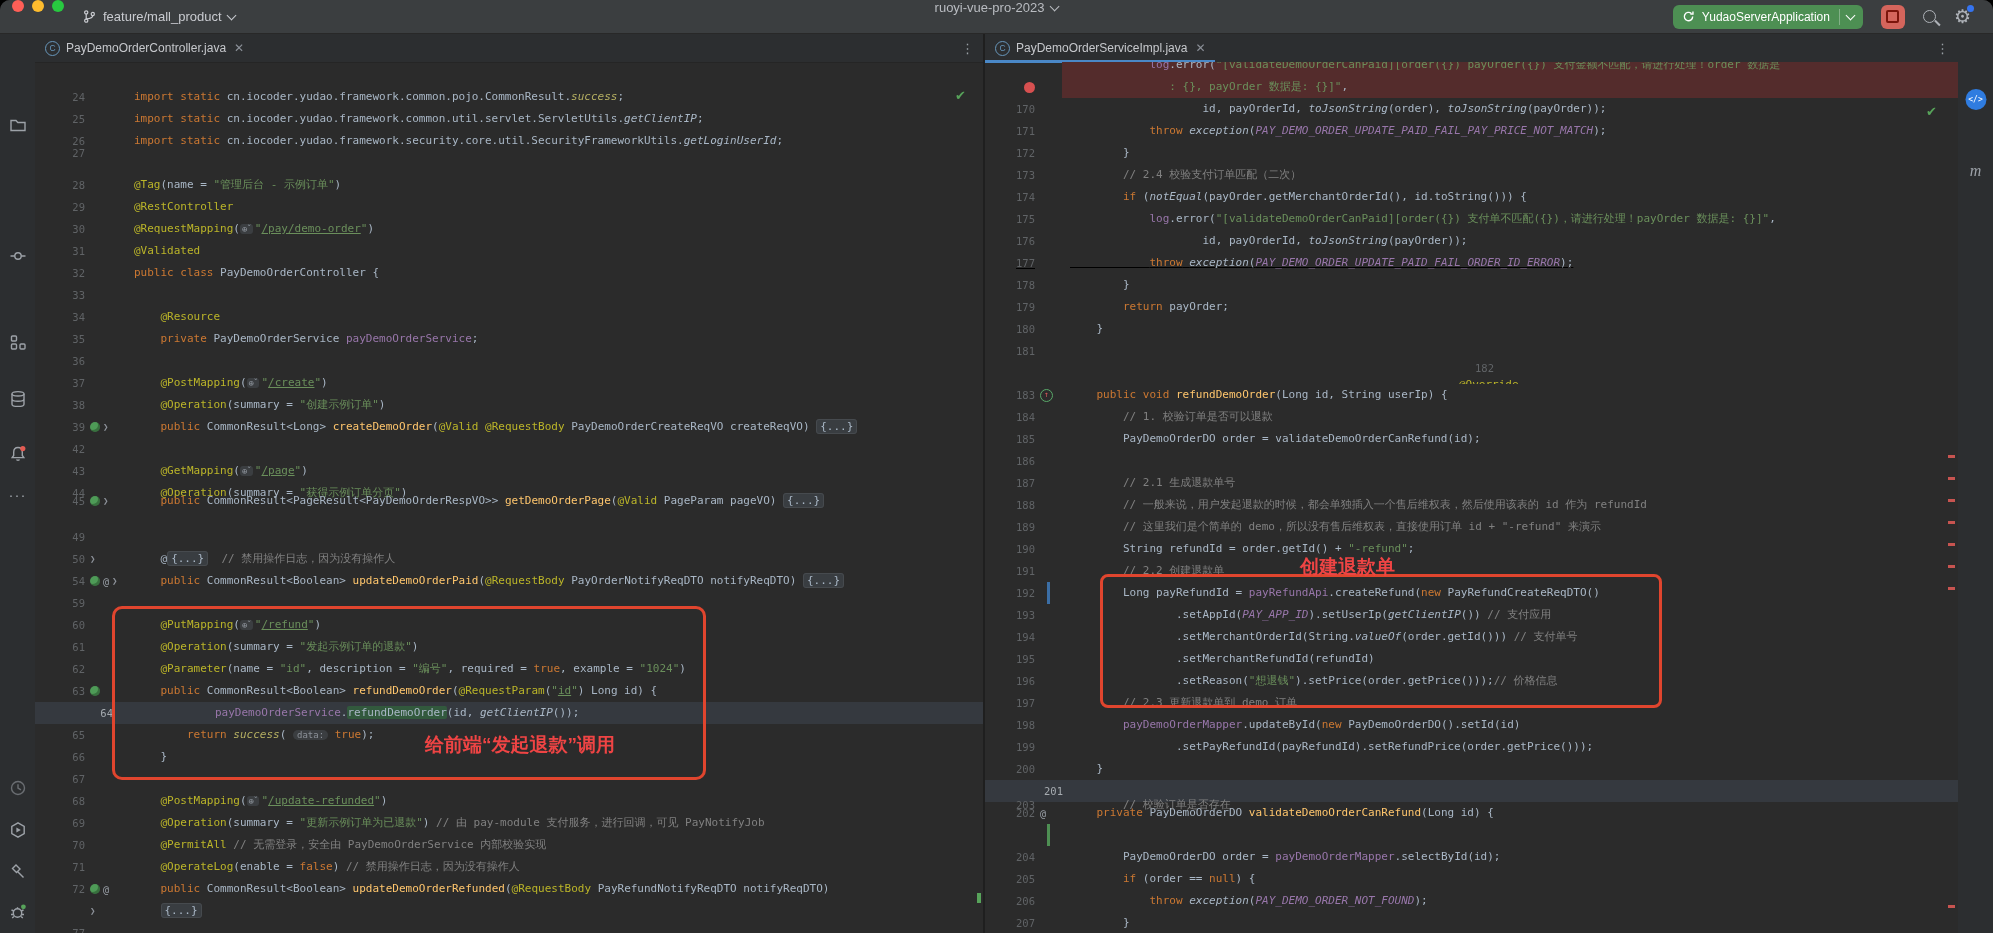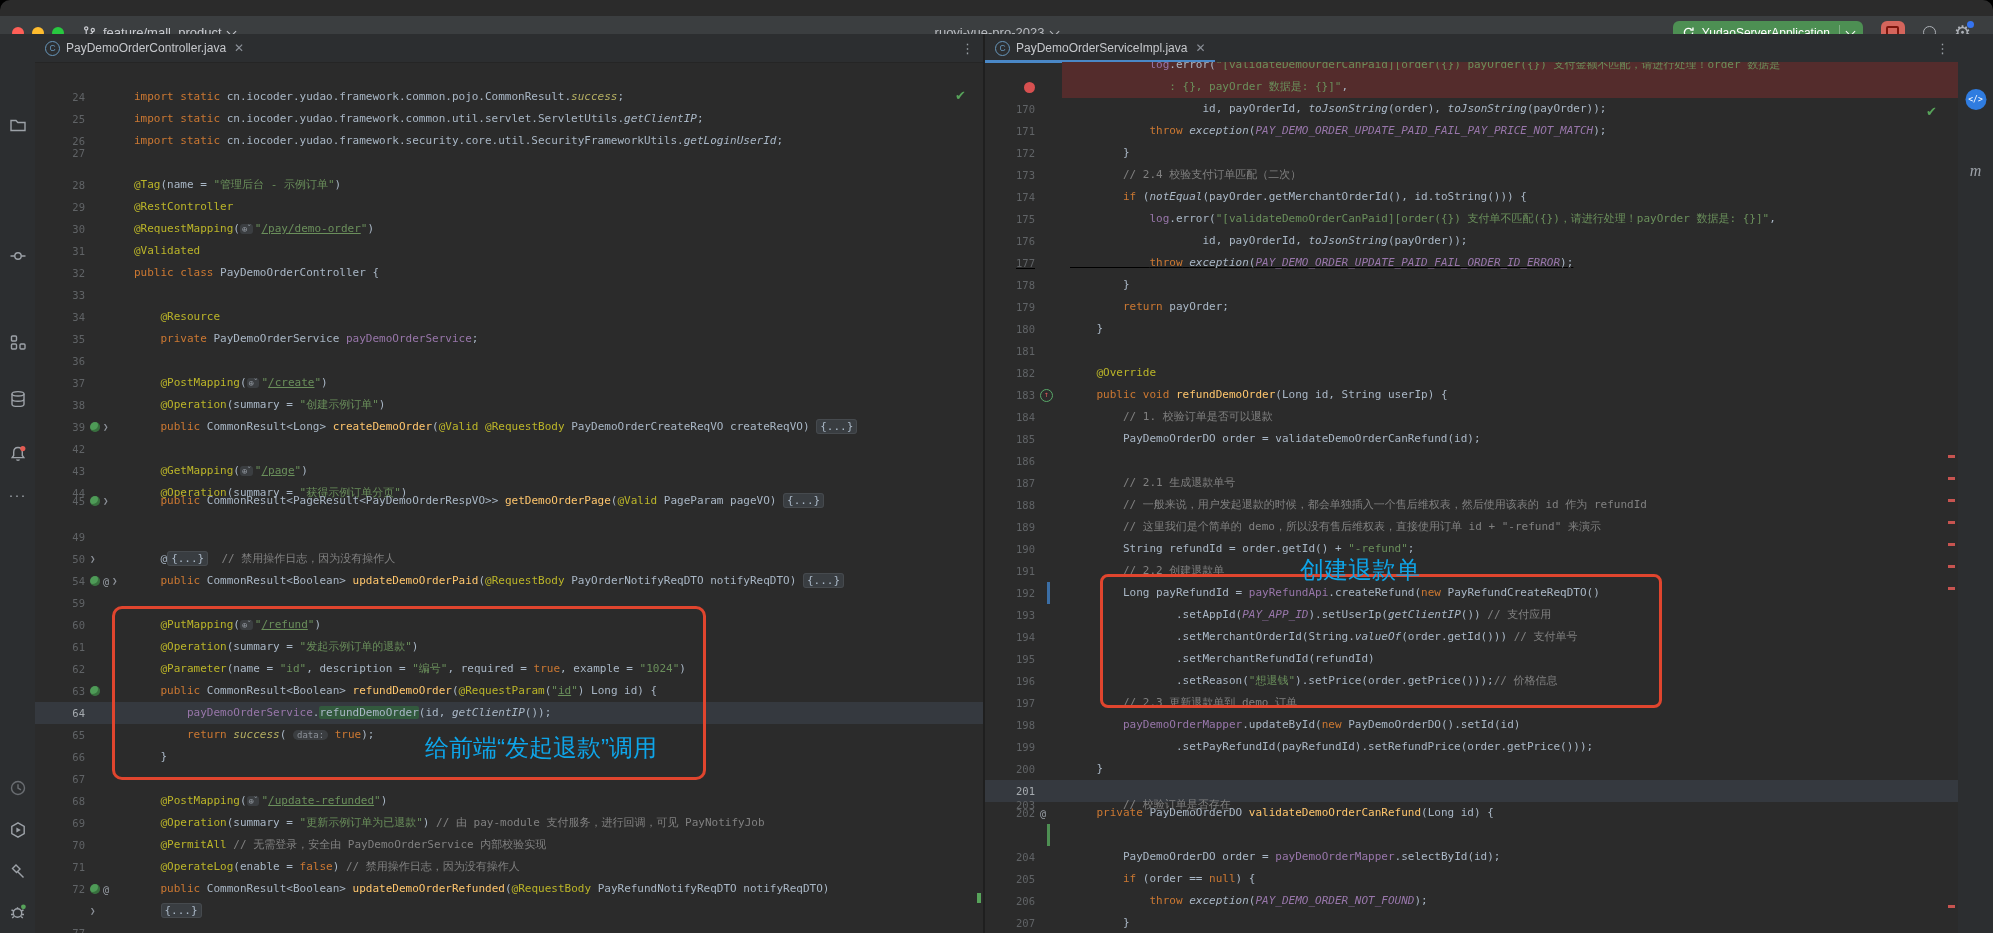--- a/index.html
+++ b/index.html
@@ -1,20 +1,20 @@
 <!DOCTYPE html>
 <html><head>
 <meta charset="utf-8">
 <style>
   html,body{margin:0;padding:0;background:#000;}
   .window{position:relative;width:1993px;height:933px;background:#2b2b2b;overflow:hidden;
           border-radius:10px 10px 0 0;font-family:"Liberation Sans",sans-serif;}
   
-  .topbar{position:absolute;left:0;top:16px;width:100%;height:34px;background:#3b3e40;
-          border-bottom:1px solid #282828;display:flex;align-items:center;box-sizing:border-box;}
+  .topbar{position:absolute;left:0;top:0;width:100%;height:34px;background:#3b3e40;
+          border-bottom:1px solid #282828;display:flex;box-sizing:border-box;}
   .lights{display:flex;gap:8px;margin-left:12px;}
   .light{width:12px;height:12px;border-radius:50%;}
   .l-red{background:#ff5f57}.l-yel{background:#febc2e}.l-grn{background:#28c840}
   .branch{display:flex;align-items:center;gap:6px;margin-left:18px;color:#c9cbd0;font-size:13px;}
   .chev{display:inline-block;width:6px;height:6px;border-right:1.6px solid currentColor;
         border-bottom:1.6px solid currentColor;transform:rotate(45deg);margin-top:-3px;}
   .proj{position:absolute;left:50%;transform:translateX(-50%);display:flex;align-items:center;gap:7px;
         color:#b9bcc1;font-size:13px;}
   .top-right{margin-left:auto;display:flex;align-items:center;gap:18px;padding-right:22px;}
   .runpill{display:flex;align-items:center;gap:7px;background:#4d8f53;border-radius:6px;height:24px;
@@ -45,21 +45,21 @@
           border-bottom:1px solid #252525;display:flex;align-items:center;}
   .tab{display:flex;align-items:center;gap:6px;height:100%;padding:0 10px;color:#c6c8cc;font-size:12px;position:relative;}
   .tab.focused::after{content:"";position:absolute;left:0;right:0;bottom:-1px;height:3px;background:#4a88c7;}
   .cicon{width:13px;height:13px;border:1px solid #6897bb;border-radius:50%;color:#6897bb;font-size:8.5px;
          display:flex;align-items:center;justify-content:center;flex:none;}
   .closex{color:#8c9199;font-size:12px;margin-left:2px;}
   .moredots{margin-left:auto;color:#9aa0a6;padding-right:9px;font-size:13px;}
   .code-area{position:absolute;top:28px;left:0;right:0;bottom:0;overflow:hidden;}
   .row{position:absolute;left:0;right:0;height:22px;display:flex;align-items:center;
        font-family:"DejaVu Sans Mono",monospace;font-size:11px;}
-  .row.caret{background:#35393f;}
+  .row.caret{background:#35393f;padding-left:28px;}
   .row.caret .ln{color:#a6abb0;}
   .ln{width:50px;flex:none;text-align:right;padding-right:5px;color:#606366;font-size:10.5px;}
   .gut{flex:none;display:flex;align-items:center;gap:3px;}
   .ed-left .gut{width:36px;} .ed-right .gut{width:22px;}
   .code{flex:1 1 auto;white-space:pre;overflow:hidden;padding-left:8px;color:#a9b7c6;line-height:22px;}
   .code.redbg{background:#542c2c;}
   .bpdot{display:inline-block;width:11px;height:11px;border-radius:50%;background:#d75050;vertical-align:-2px;}
   .i-ep{width:10px;height:10px;border-radius:50%;background:#4e9b57;box-shadow:inset -2px -2px 0 rgba(0,0,0,.28);flex:none;}
   .i-at{color:#9aa0a8;font-size:10px;}
   .i-arr{color:#8c9199;font-size:9px;}
@@ -70,21 +70,21 @@
   .t-c{color:#808080}.t-f{color:#9876aa}.t-ct{color:#9876aa;font-style:italic}
   .t-m{color:#ffc66d}.t-it{color:#a9b7c6;font-style:italic}.t-sm{color:#b5af62;font-style:italic}
   .t-hl{background:#32593d;border-radius:2px;}
   .t-g{color:#8f959d;font-size:9px;letter-spacing:-1px;background:#3b3e41;border-radius:3px;padding:0 2px;margin-right:2px;}
   .t-fold{background:#393d41;border:1px solid #464a4e;border-radius:3px;padding:0 3px;color:#a9b7c6;}
   .t-chip{background:#3b3e41;border-radius:6px;padding:0 4px;color:#8c9199;font-size:9px;}
   
   .check{position:absolute;color:#57a35a;font-size:13px;}
   .stripe-mark{position:absolute;}
   .anno-box{position:absolute;border:3px solid #e0452e;pointer-events:none;}
-  .anno-label{position:absolute;color:#0ea5e9;font-size:24px;font-weight:normal;pointer-events:none;
+  .anno-label{position:absolute;color:#ef4444;font-size:19px;font-weight:bold;pointer-events:none;
               font-family:"Liberation Sans",sans-serif;}
 </style>
 </head>
 <body>
 
 <div class="window">
 
   <div class="topbar">
     <div class="lights">
       <span class="light l-red"></span>
@@ -490,21 +490,21 @@
         <div class="row" style="top: 256px;">
           <span class="ln">180</span>
           <span class="gut"></span>
           <span class="code"><span class="t-d">    }</span></span>
         </div>
         <div class="row" style="top: 278px;">
           <span class="ln">181</span>
           <span class="gut"></span>
           <span class="code"></span>
         </div>
-        <div class="row" style="top: 300px;">
+        <div class="row" style="top: 300px; flex-direction: column;">
           <span class="ln">182</span>
           <span class="gut"></span>
           <span class="code"><span class="t-d">    </span><span class="t-a">@Override</span></span>
         </div>
         <div class="row" style="top: 322px;">
           <span class="ln">183</span>
           <span class="gut">
             <span class="i-ovr">↑</span>
           </span>
           <span class="code"><span class="t-d">    </span><span class="t-k">public void</span><span class="t-d"> </span><span class="t-m">refundDemoOrder</span><span class="t-d">(Long id, String userIp) {</span></span>

